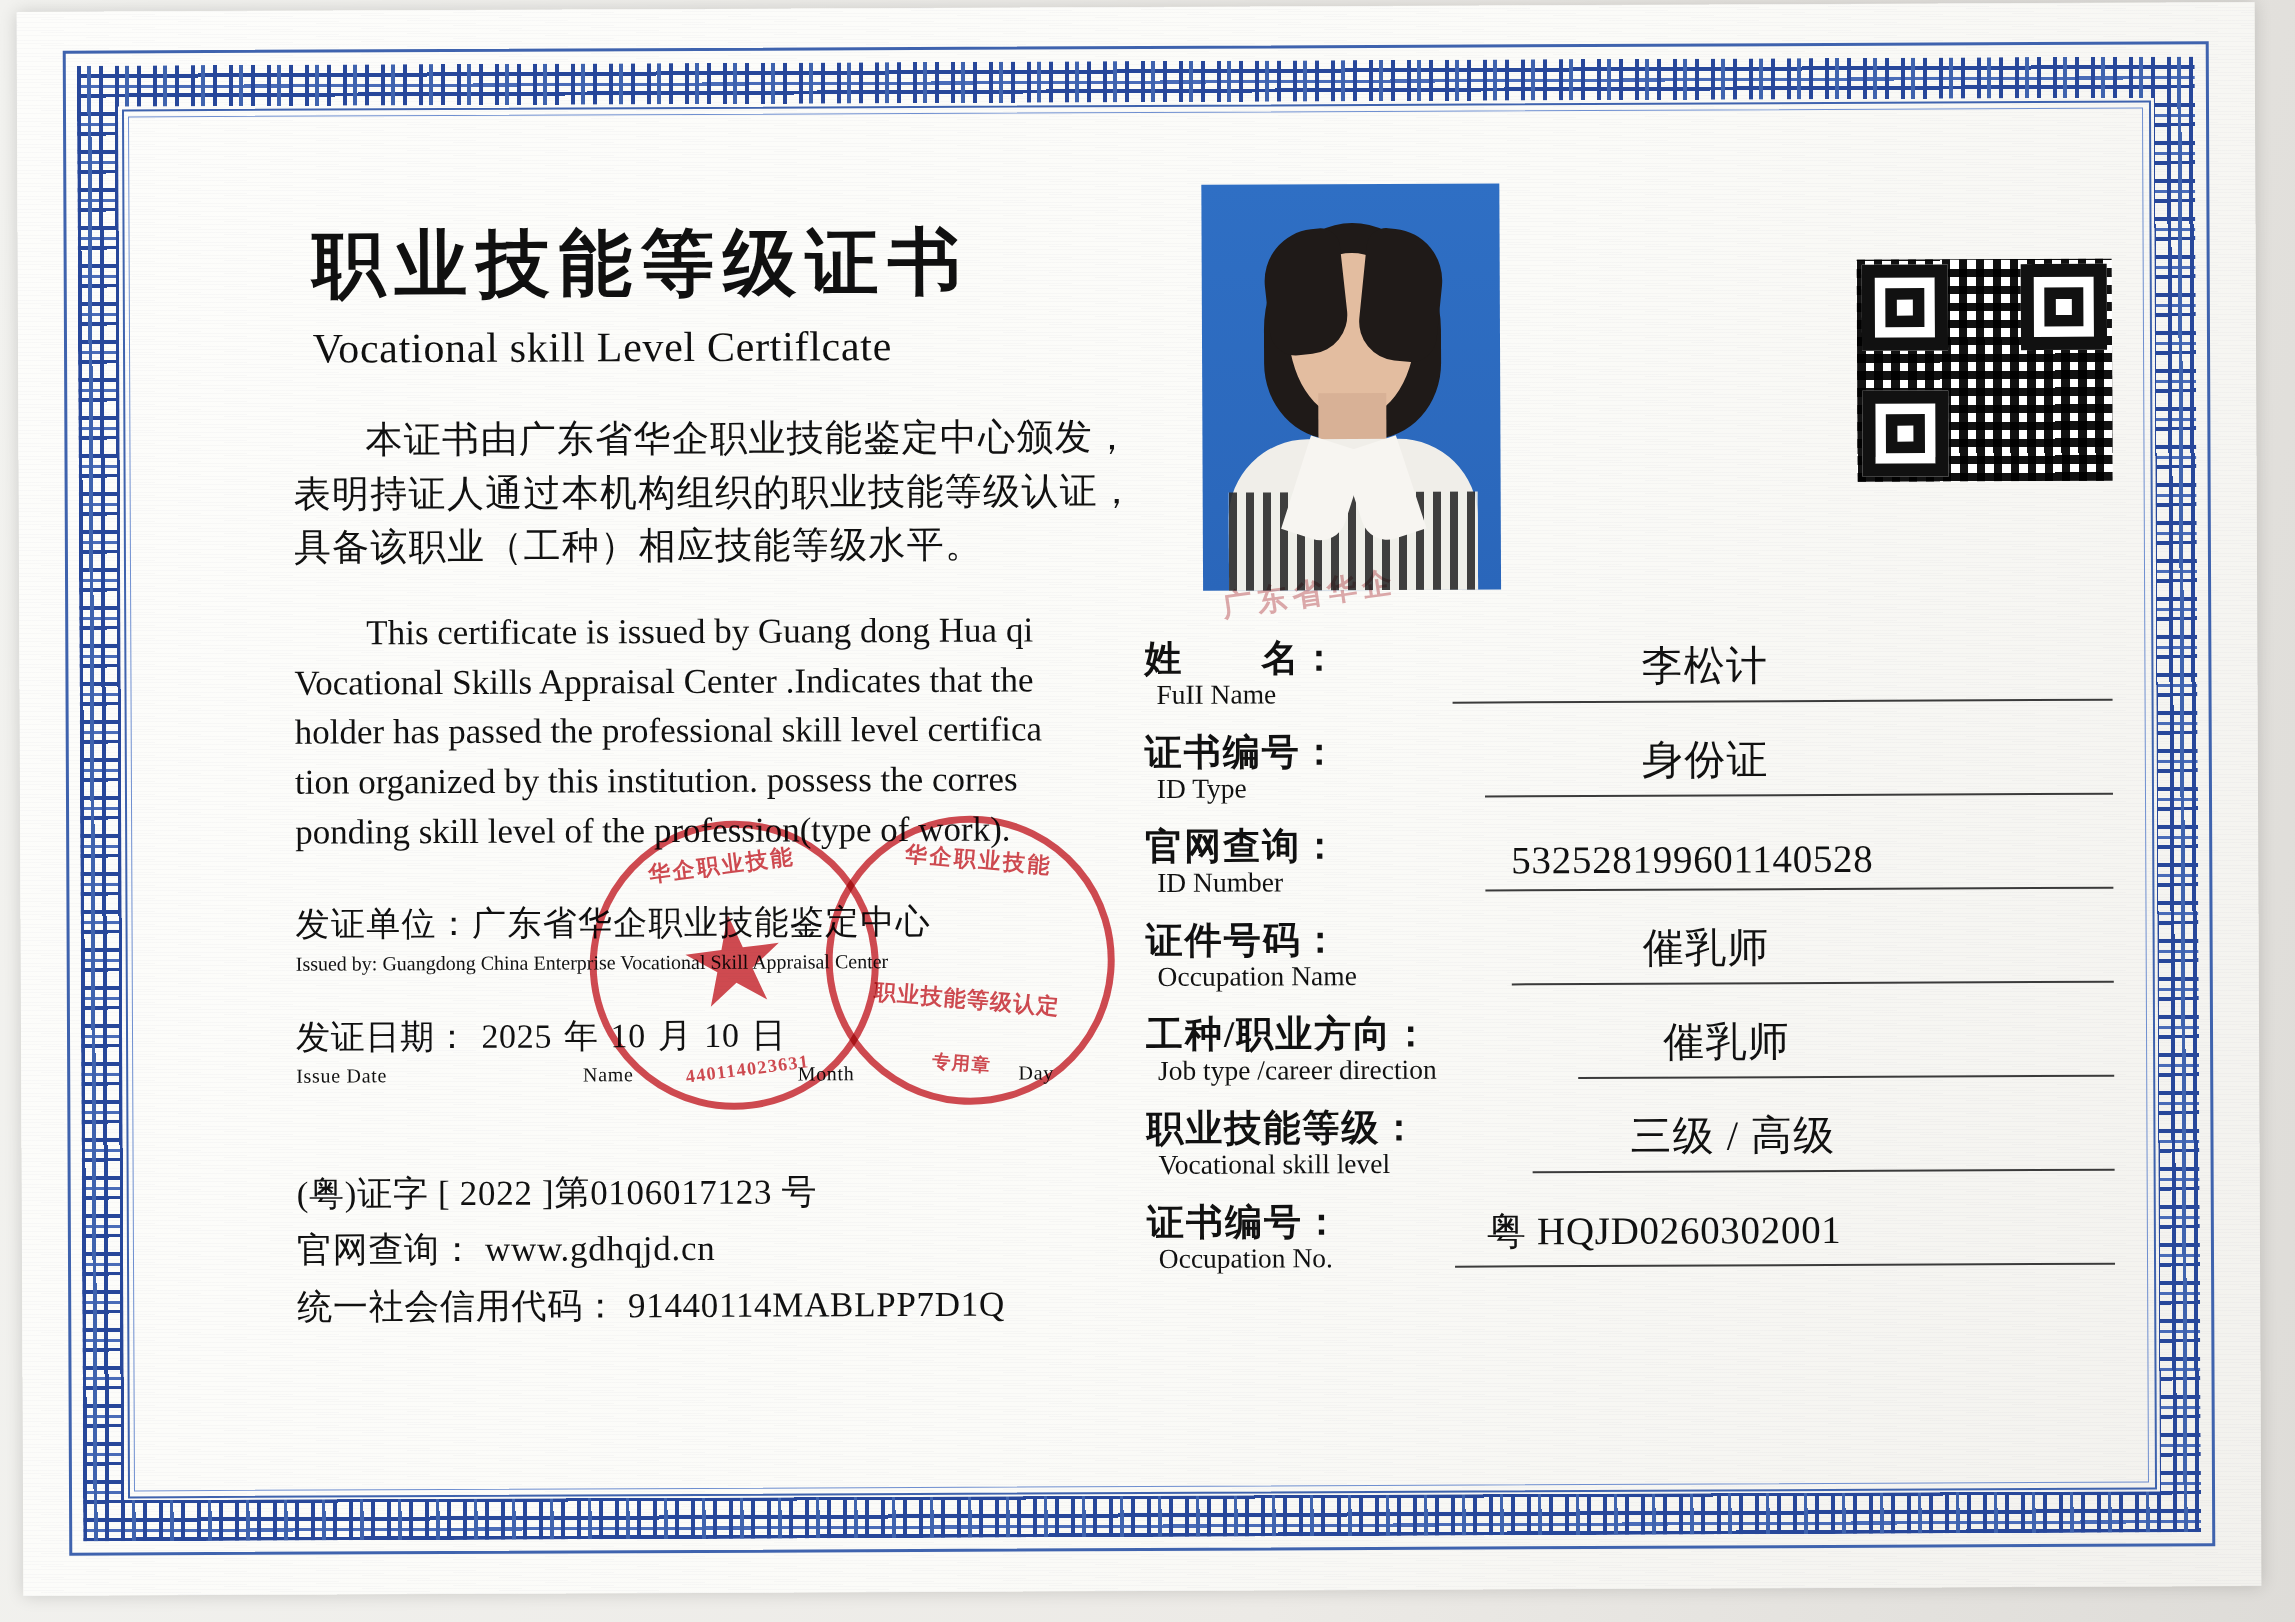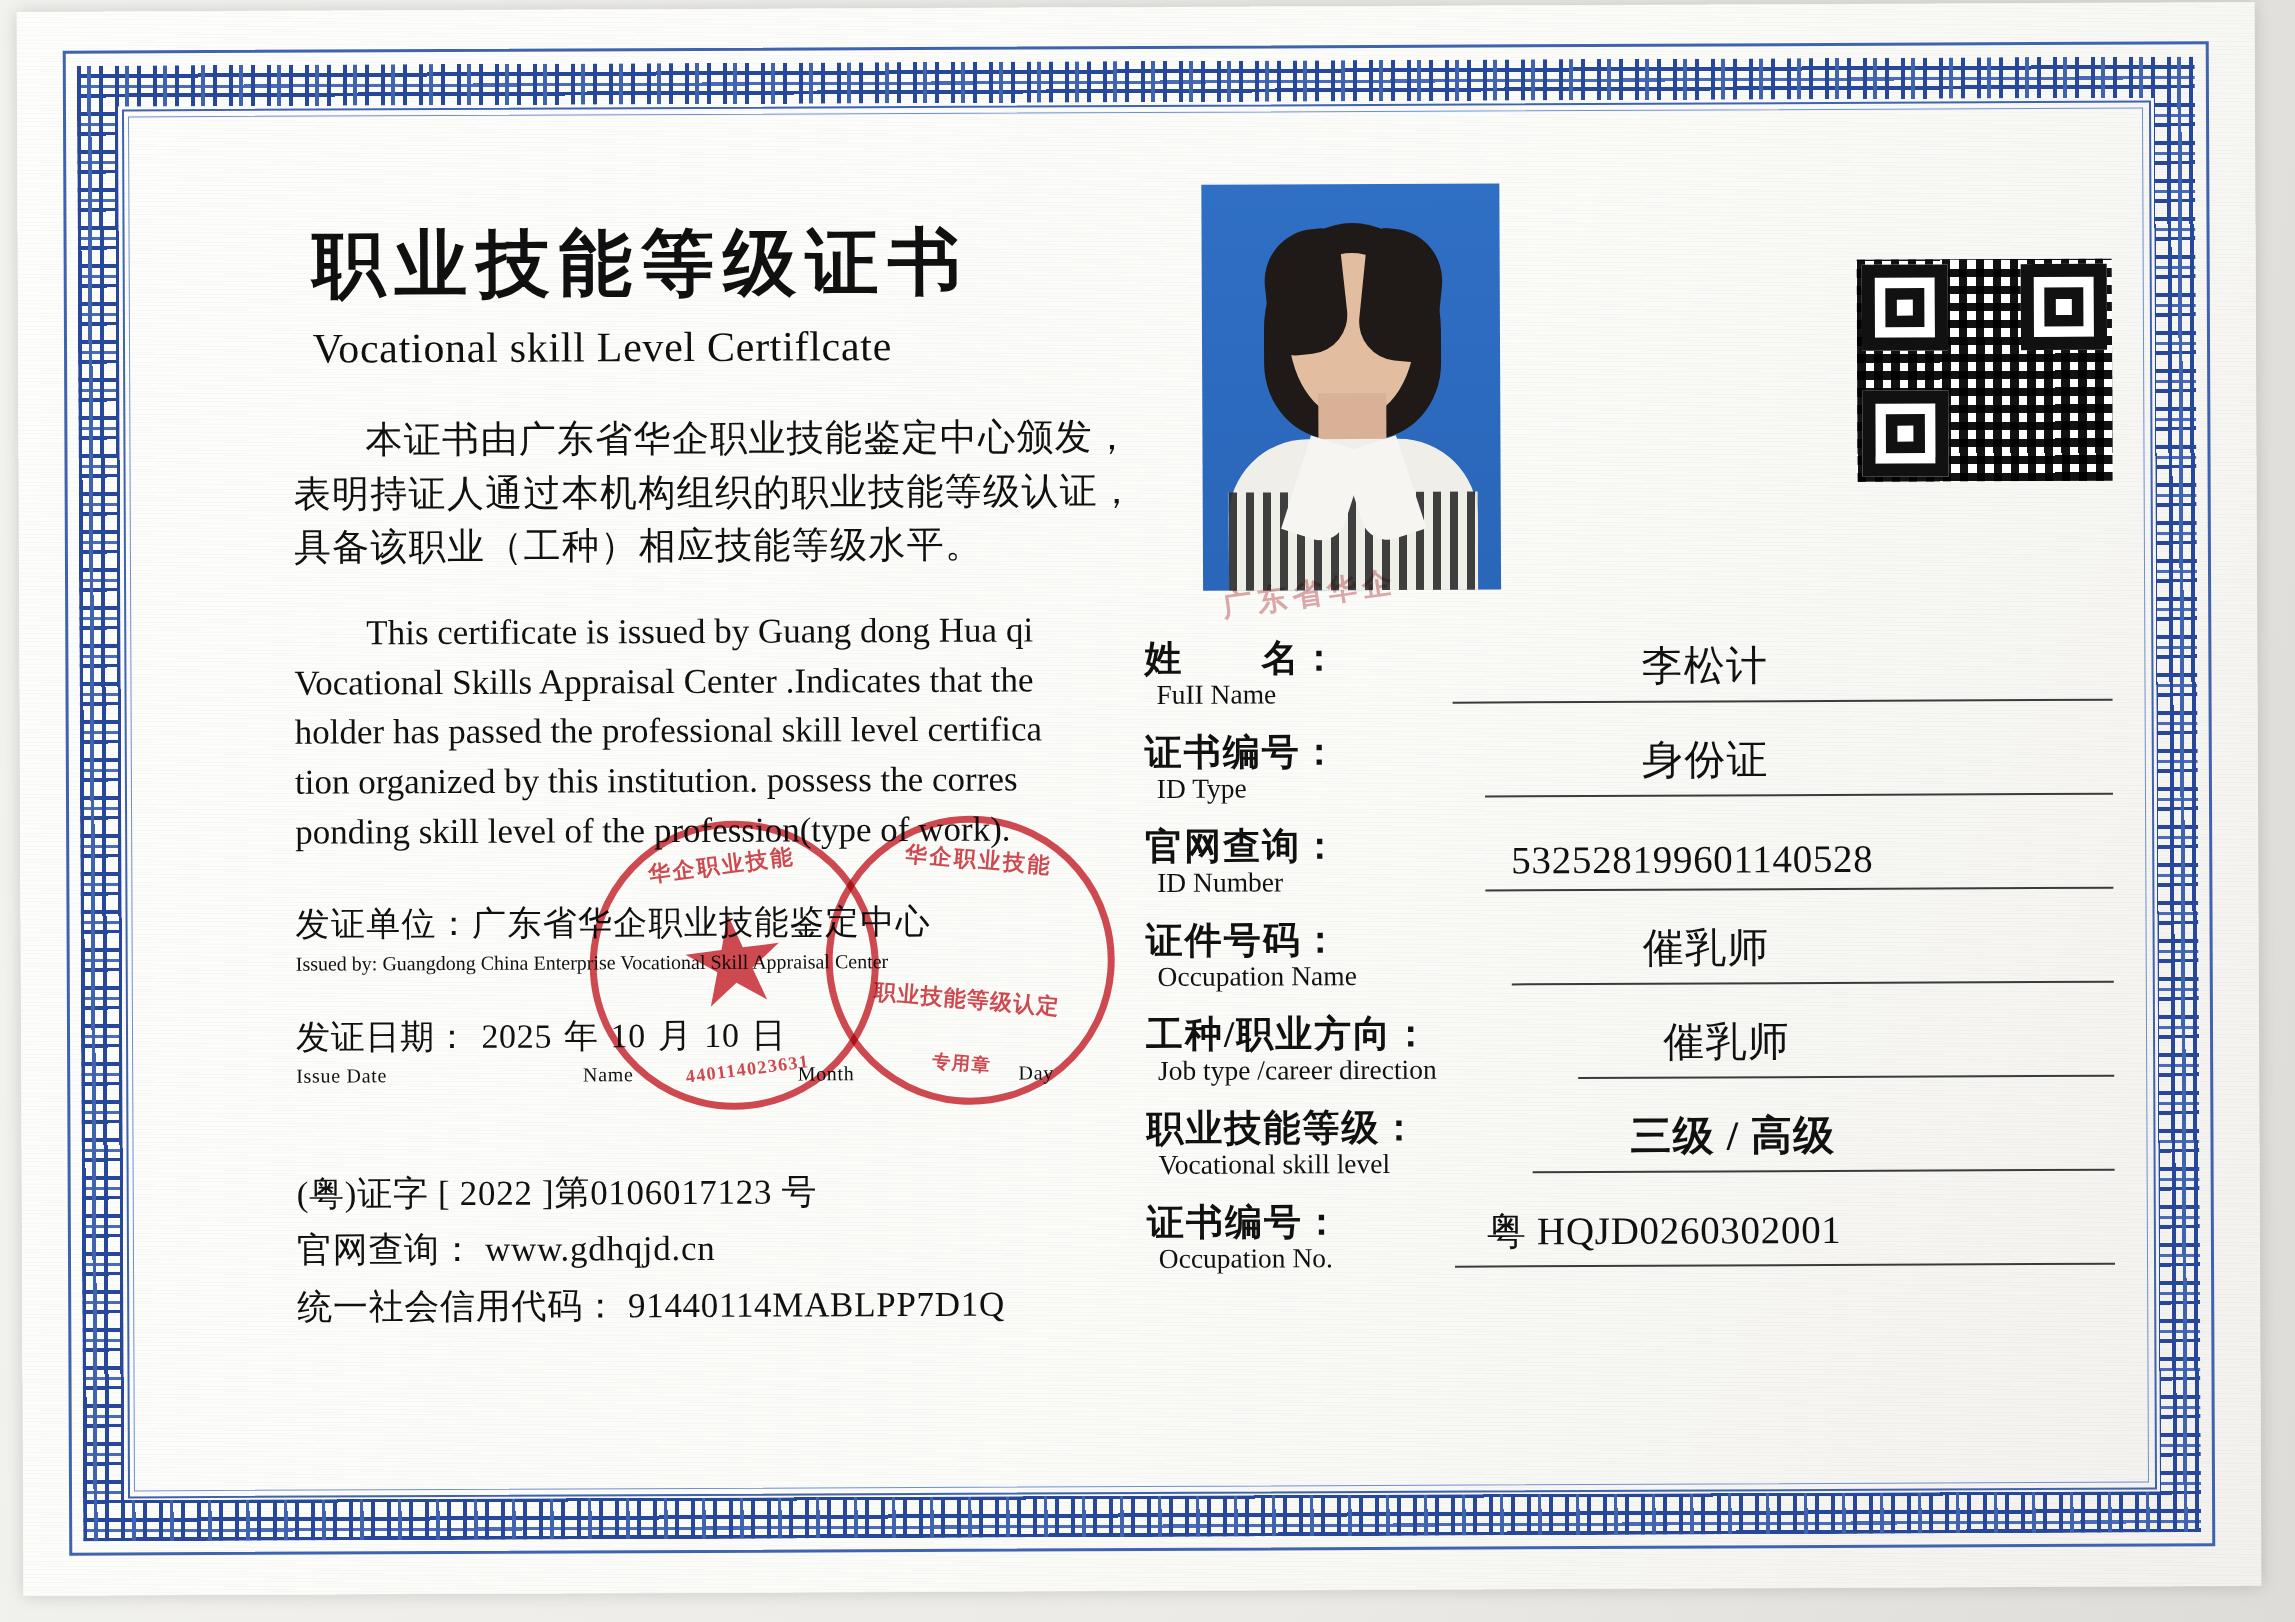--- a/index.html
+++ b/index.html
@@ -300,21 +300,21 @@
   .row-name  .f-value { left: 497px; }
   .row-idtype .f-line { left: 340px; right: 0; }
   .row-idtype .f-value { left: 497px; }
   .row-idnum .f-line { left: 340px; right: 0; }
   .row-idnum .f-value { left: 366px; }
   .row-occ .f-line { left: 366px; right: 0; }
   .row-occ .f-value { left: 497px; }
   .row-job .f-line { left: 432px; right: 0; }
   .row-job .f-value { left: 517px; }
   .row-level .f-line { left: 386px; right: 0; }
-  .row-level .f-value { left: 484px; font-weight: bold; }
+  .row-level .f-value { left: 484px; }
   .row-certno .f-line { left: 308px; right: 0; }
   .row-certno .f-value { left: 340px; }
 
   
   .stamp {
     position: absolute;
     border: 7.9px solid #c8232c;
     border-radius: 50%;
     color: #c8232c;
     opacity: 0.82;

